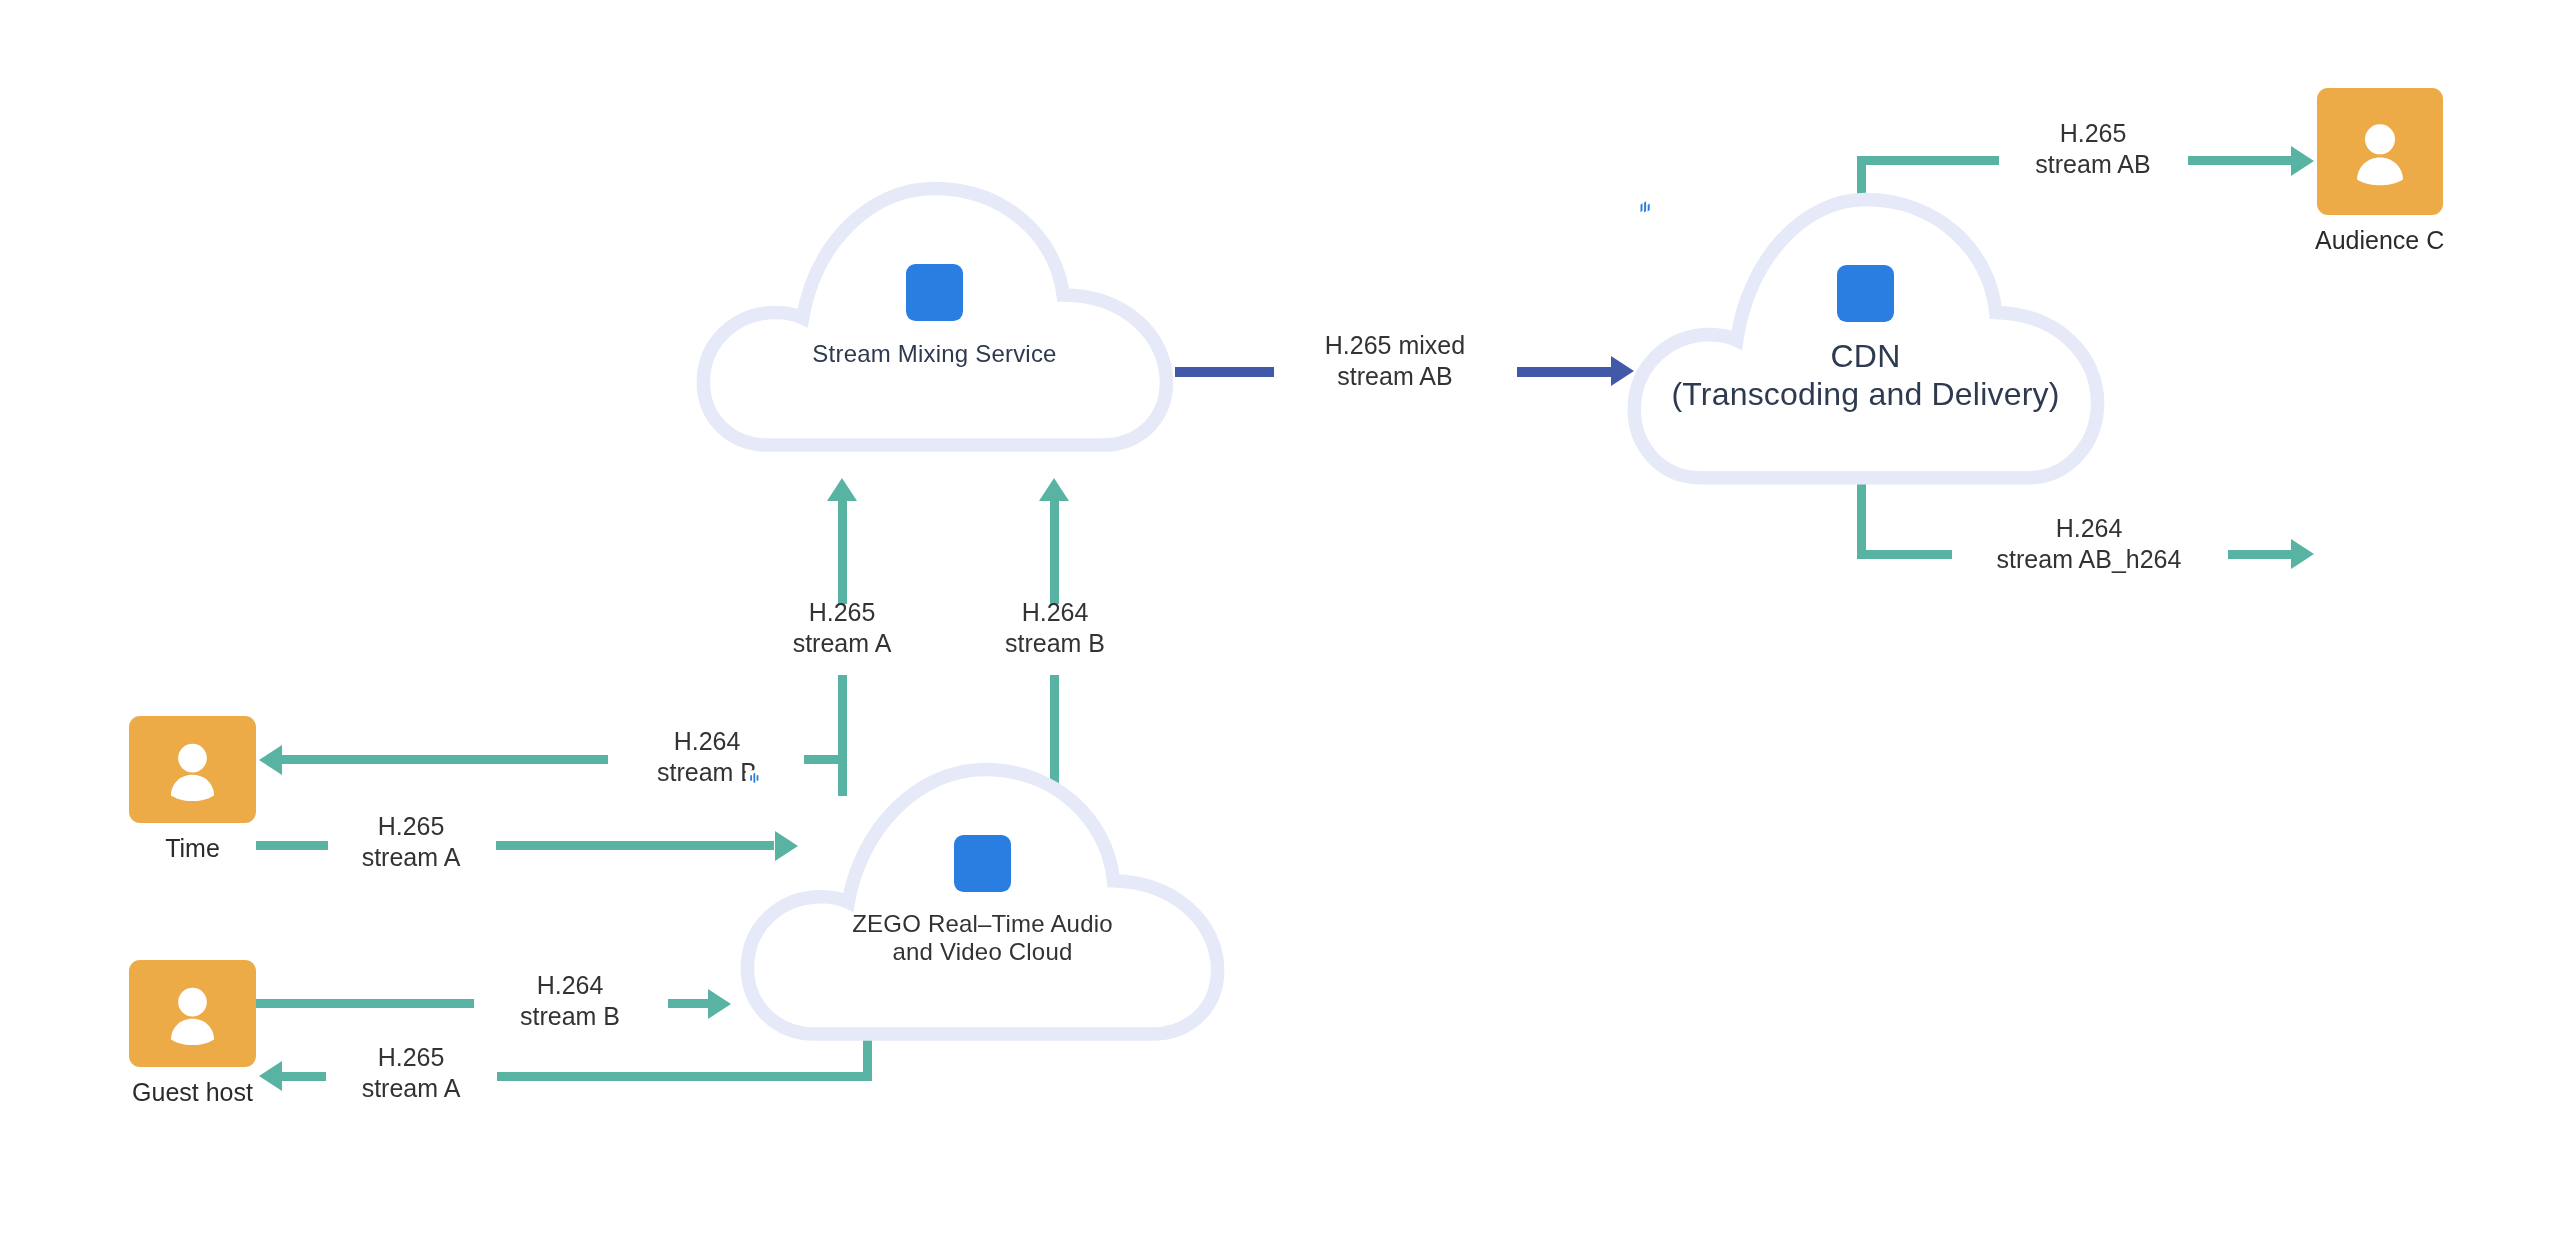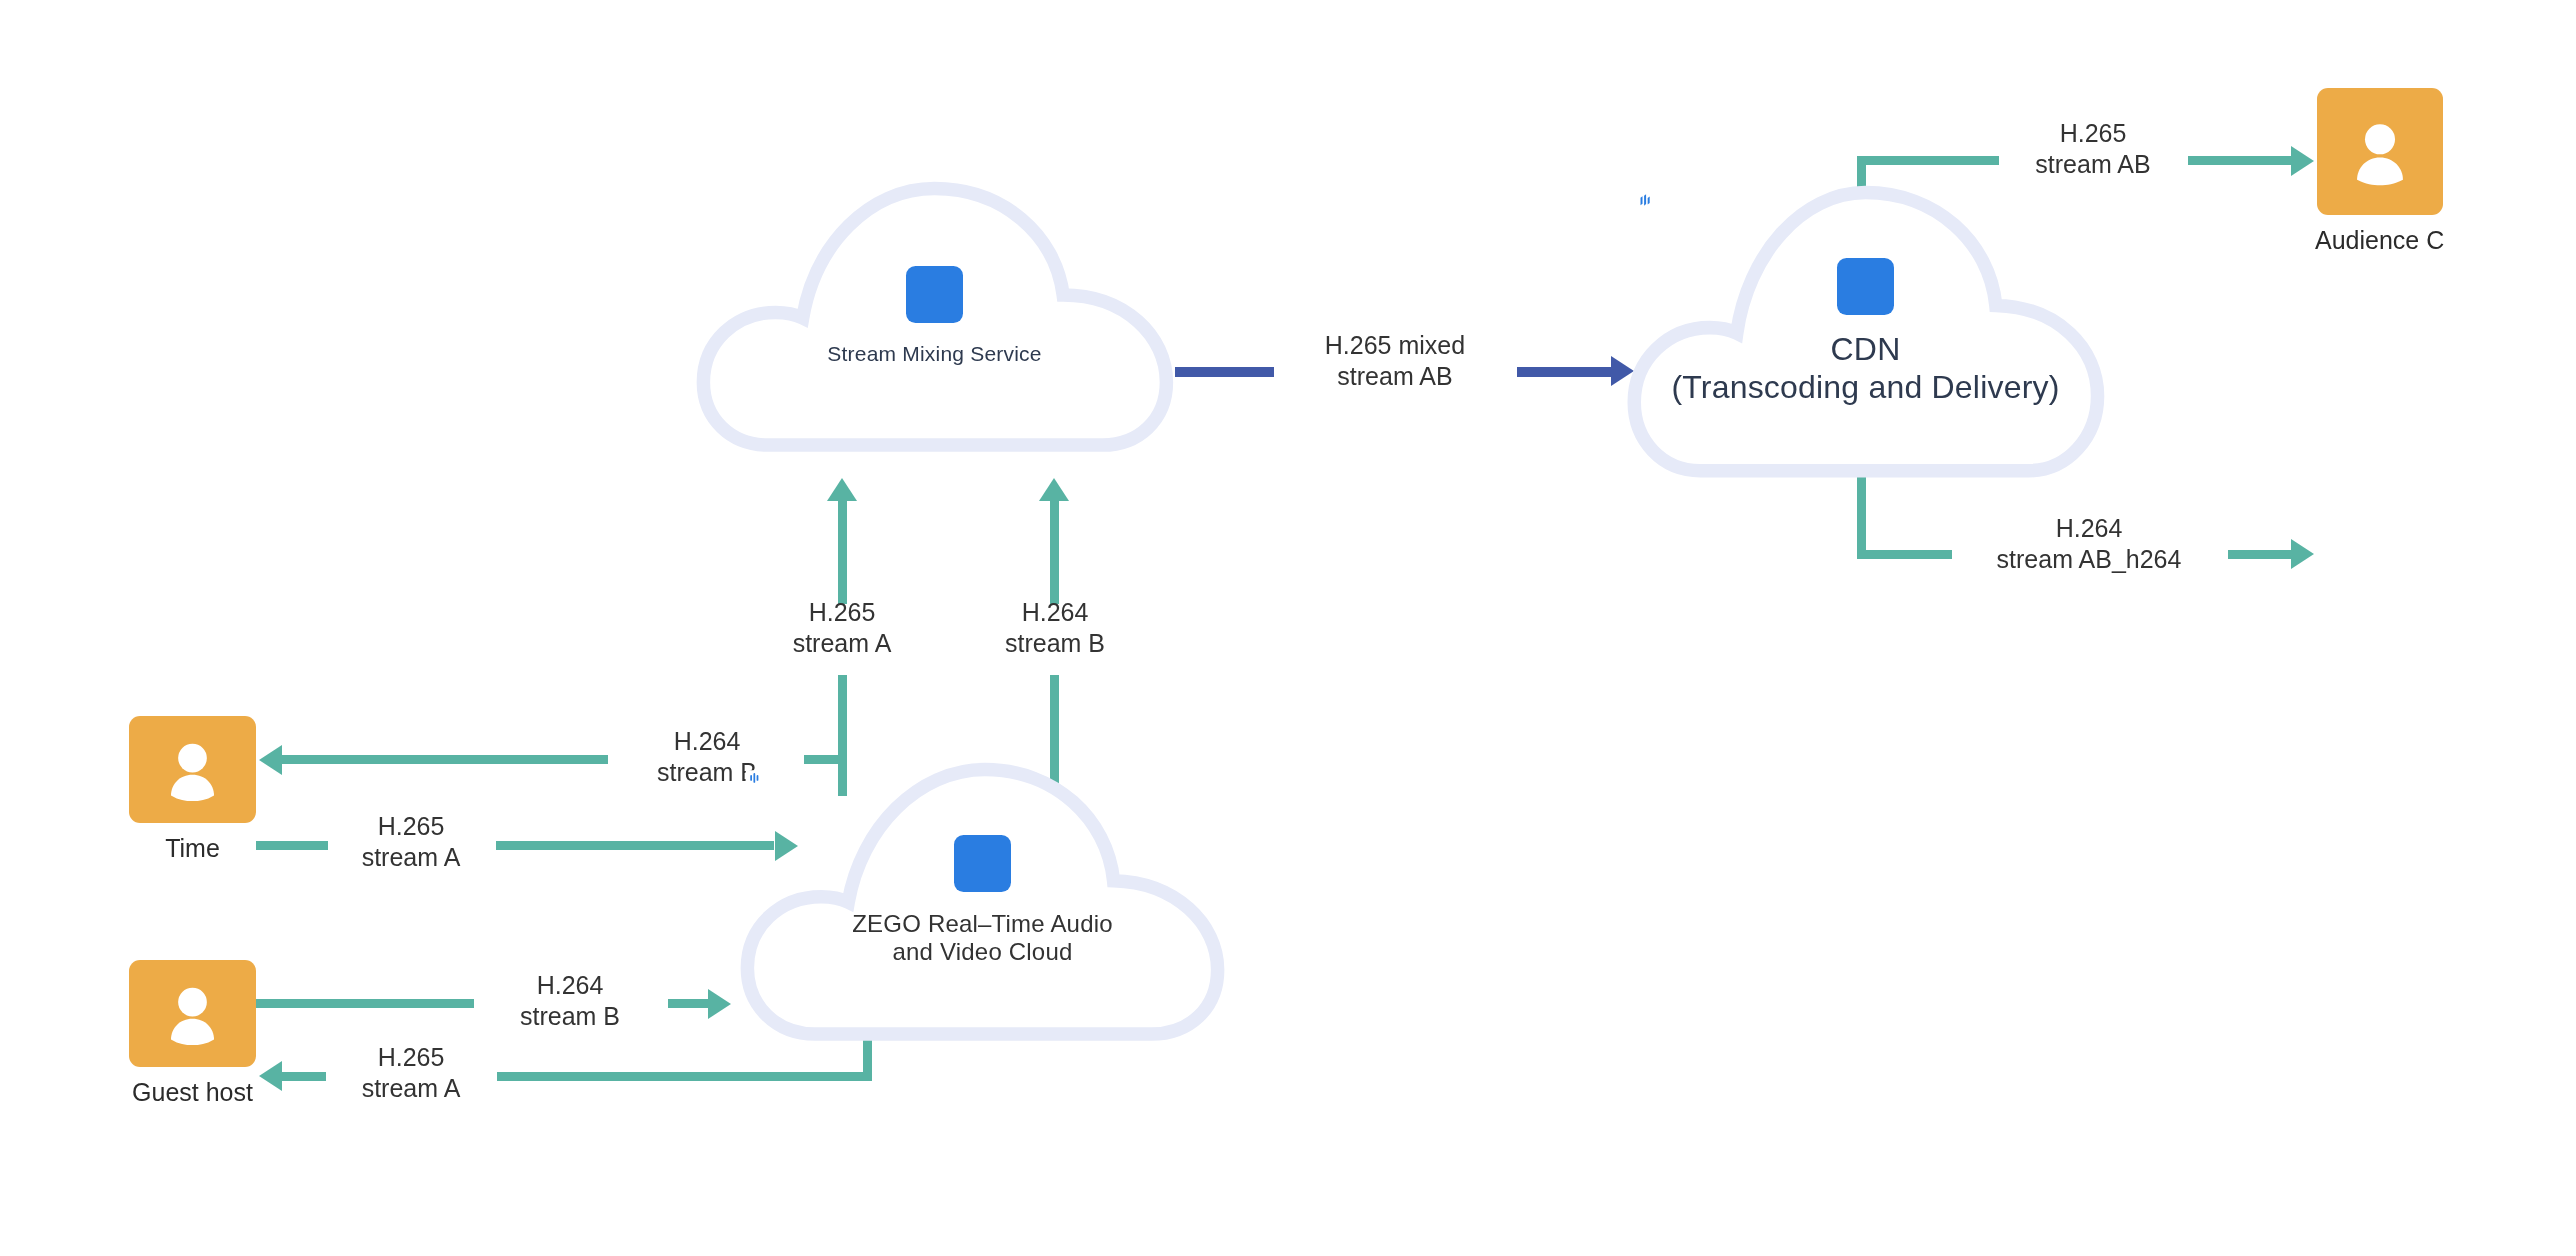--- a/index.html
+++ b/index.html
@@ -208,25 +208,25 @@
       <div class="node-icon" style="margin-bottom:19px;">
         <svg width="35" height="35" viewBox="0 0 44 44" aria-hidden="true">
           <path d="M13 12 H24 A5 5 0 0 1 29 17 V27 A5 5 0 0 1 24 32 H13" fill="none" stroke="#ffffff" stroke-width="3.2" stroke-linecap="round"></path>
           <line x1="29" y1="22" x2="34" y2="22" stroke="#ffffff" stroke-width="3.2" stroke-linecap="round"></line>
           <circle cx="12" cy="12" r="4.1" fill="#ffffff"></circle>
           <circle cx="12" cy="22" r="4.1" fill="#ffffff"></circle>
           <circle cx="12" cy="32" r="4.1" fill="#ffffff"></circle>
           <circle cx="35.5" cy="22" r="4.8" fill="#ffffff"></circle>
         </svg>
       </div>
-      <div class="cloud-label" style="font-size:21px; color:#2e3a4f;">Stream Mixing Service</div>
-    </div>
-  </div>
-
-  <div class="cloud" style="left:1627px; top:183px; width:477px; height:298px;">
+      <div class="cloud-label" style="font-size:24px; color:#2e3a4f;">Stream Mixing Service</div>
+    </div>
+  </div>
+
+  <div class="cloud" style="left:1627px; top:190px; width:477px; height:298px;">
     <svg width="477" height="298" viewBox="0 0 600 375" aria-hidden="true">
       <path class="cloud-body" d="
         M 300 12
         C 388 12 456 74 464 154
         C 542 156 592 208 592 268
         C 592 320 554 362 506 362
         L 92 362
         C 44 362 9 324 9 276
         C 9 222 52 182 104 182
         C 116 182 128 184 138 189

